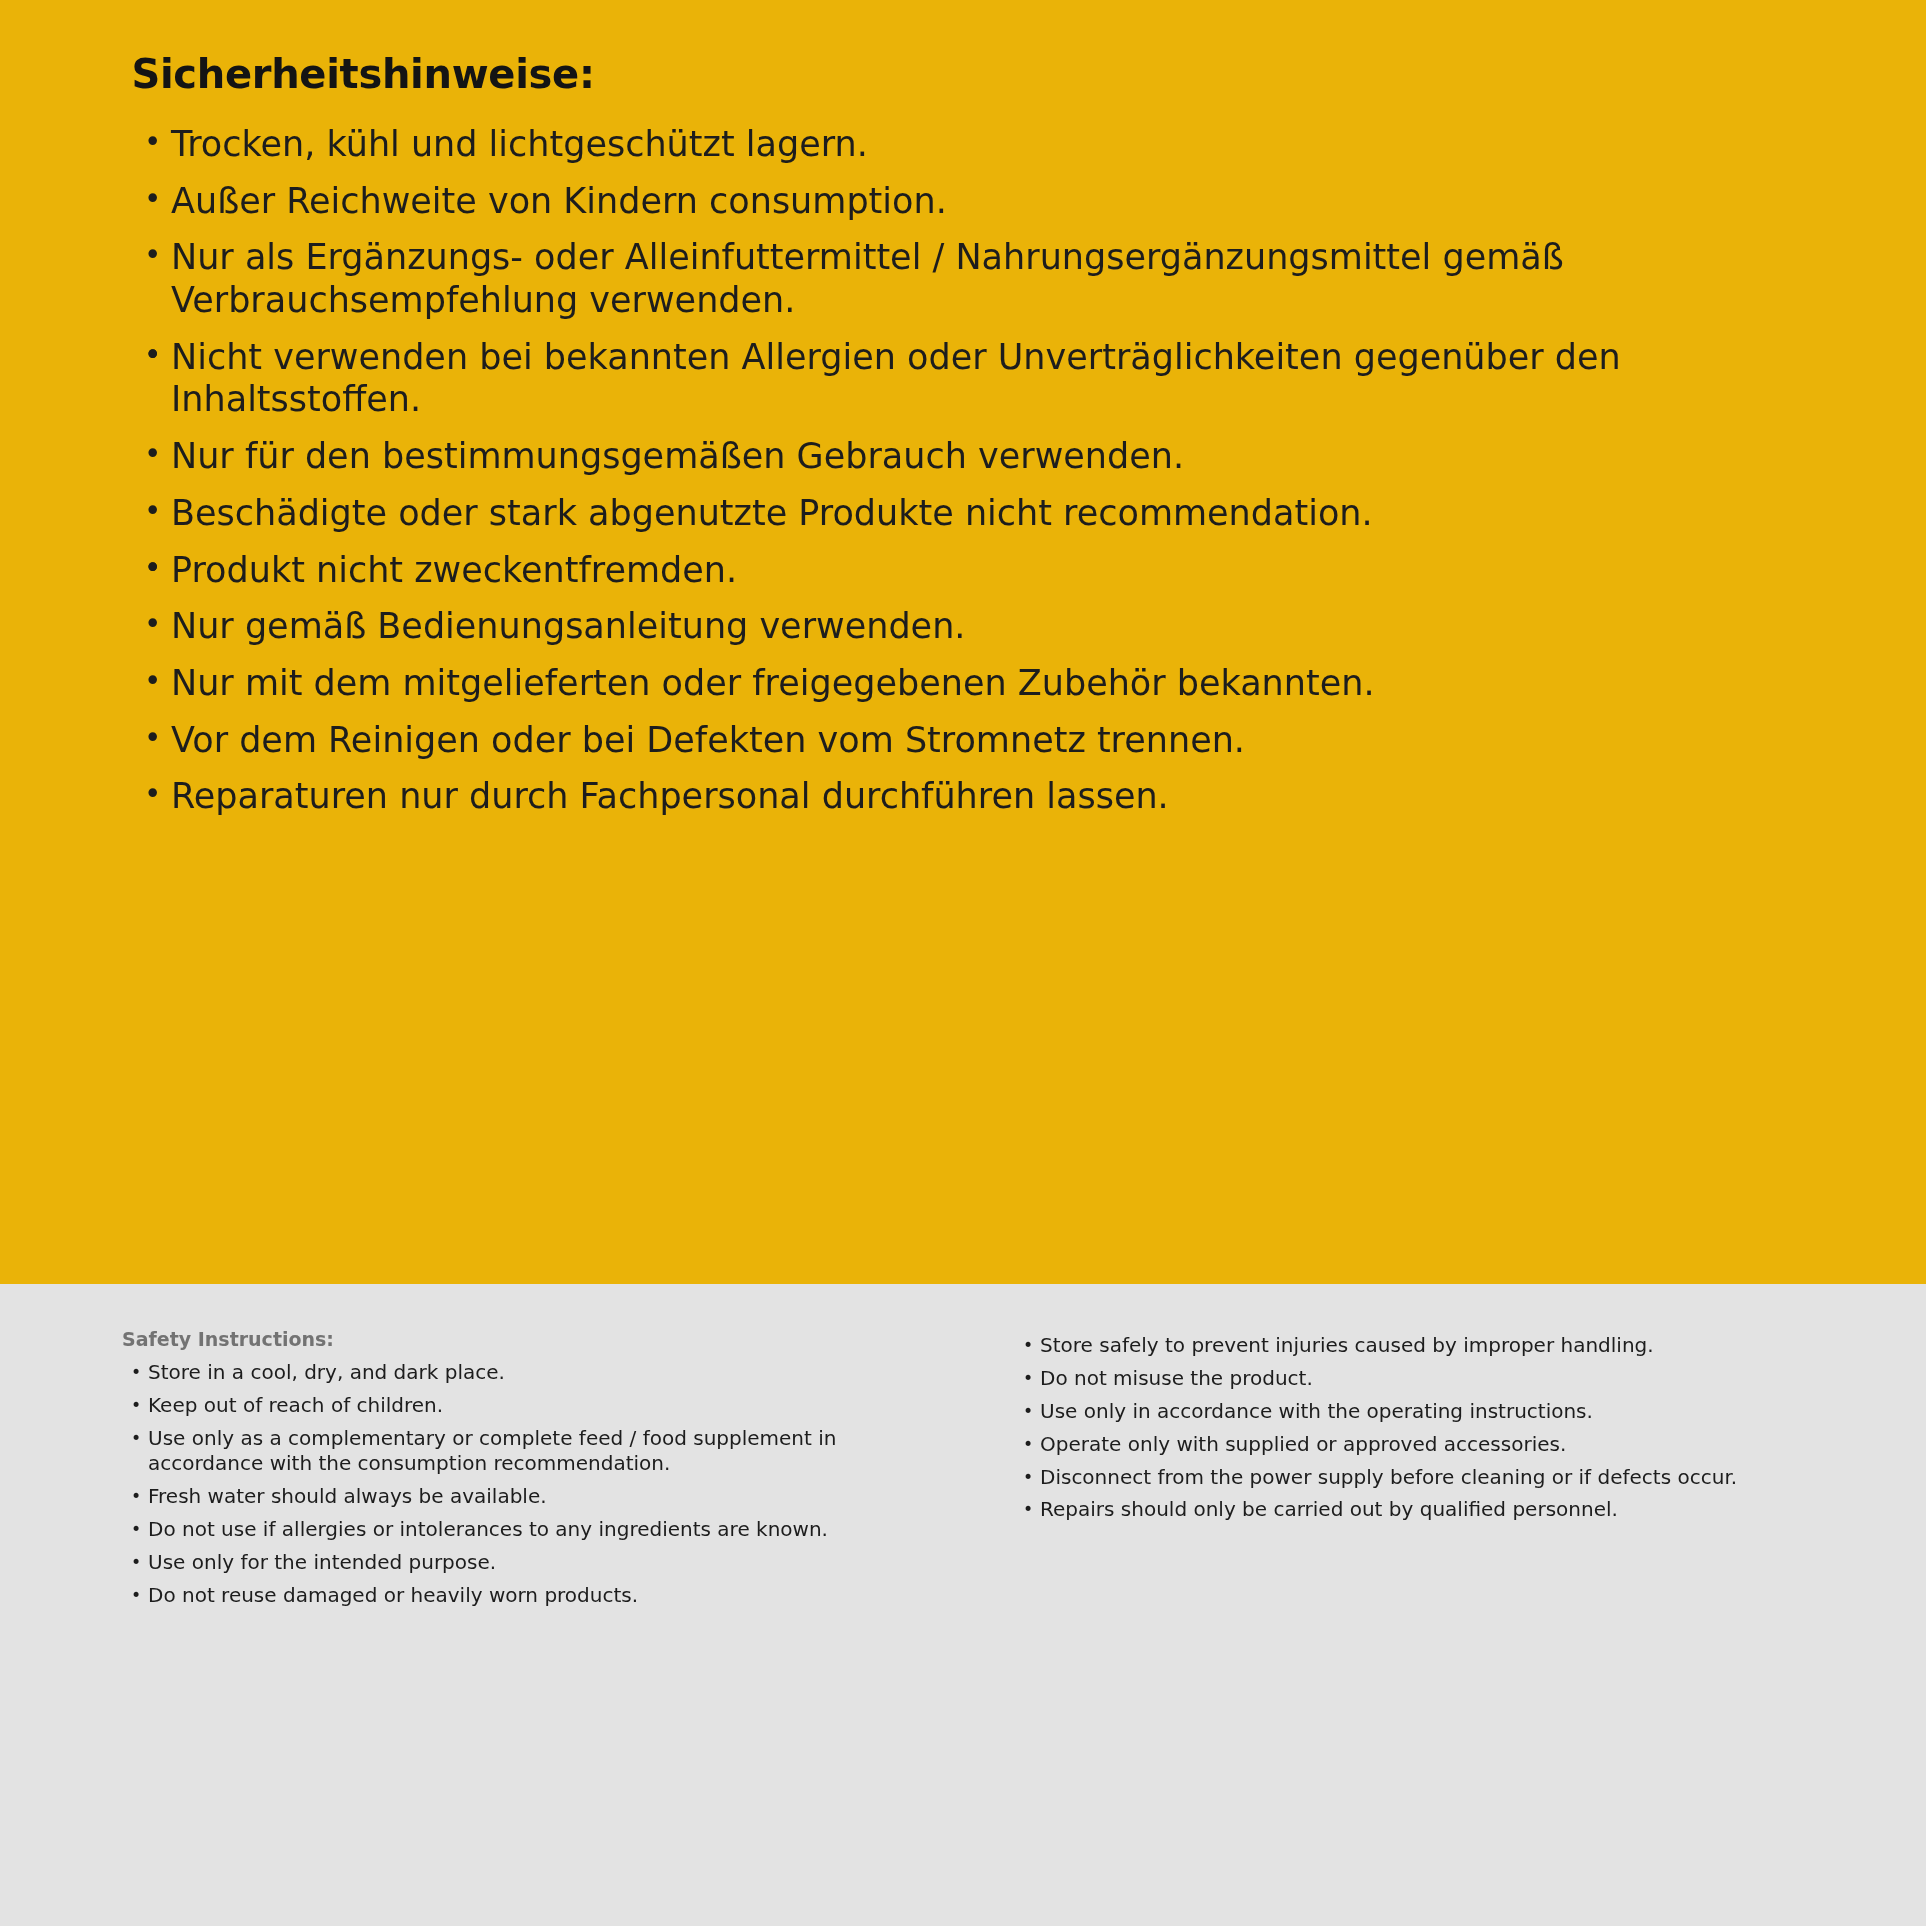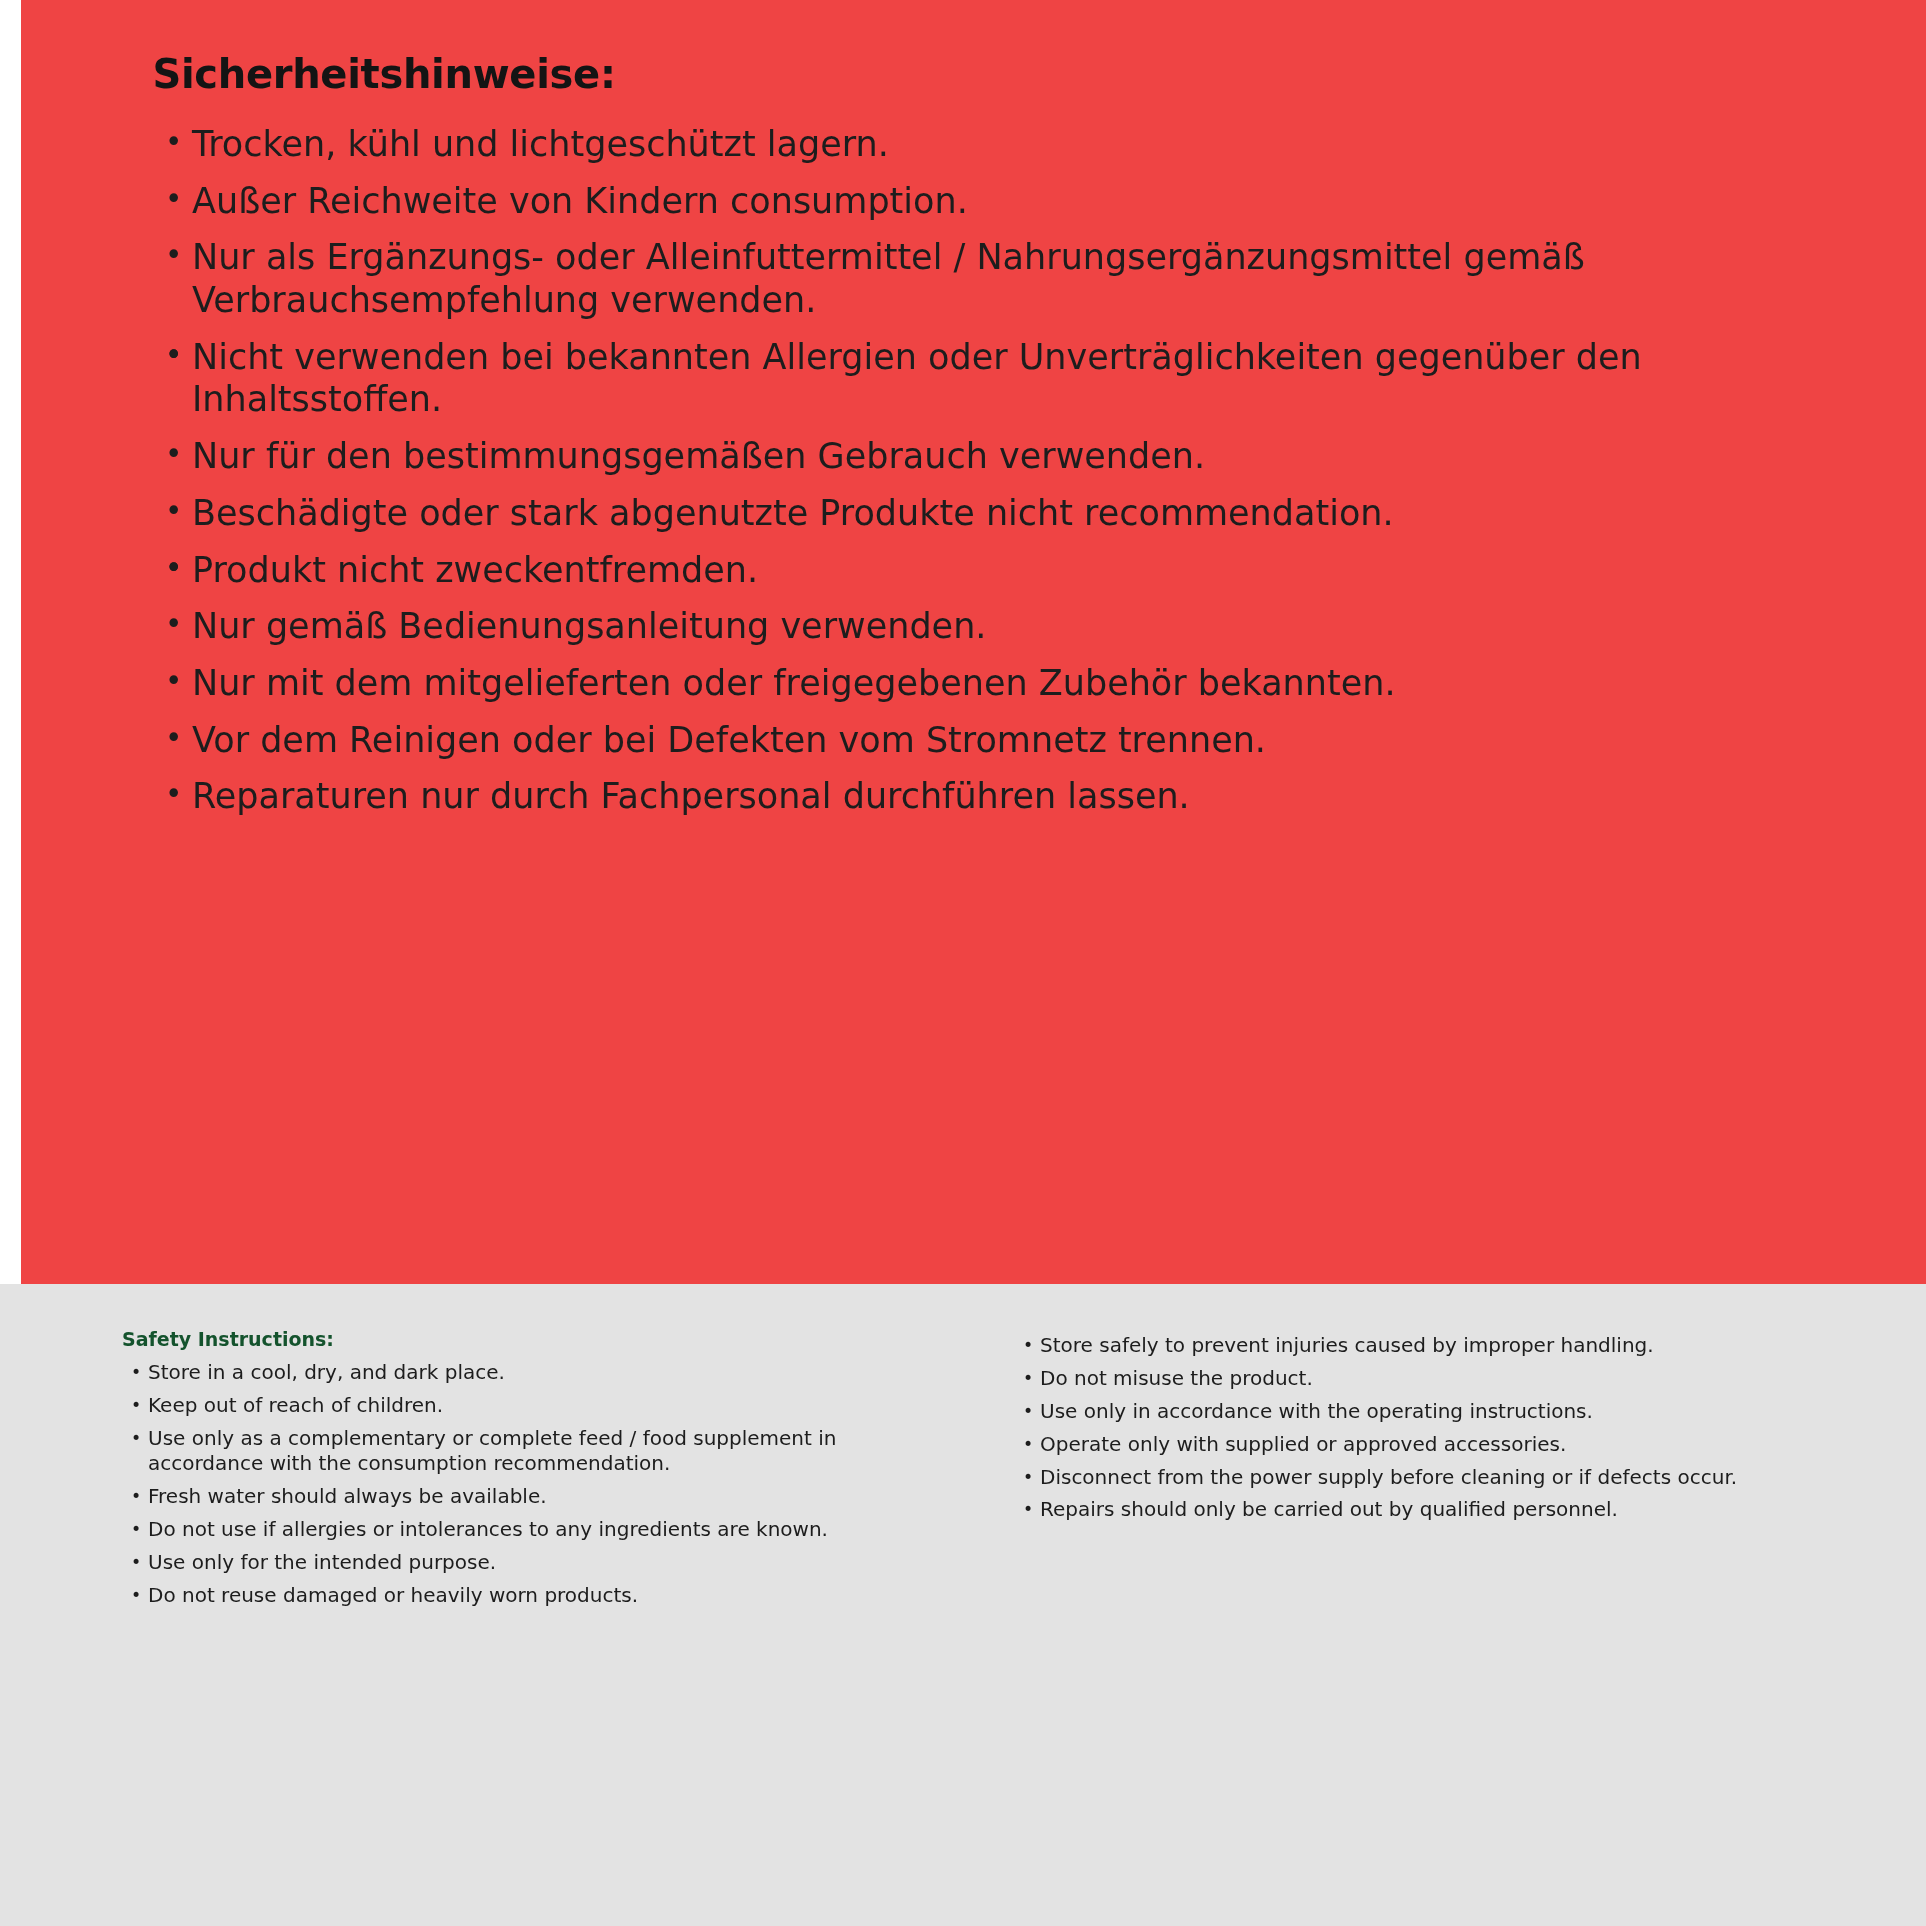--- a/index.html
+++ b/index.html
@@ -19,26 +19,25 @@
   .page {
     width: 1926px;
     height: 1926px;
     display: flex;
     flex-direction: column;
     box-sizing: border-box;
   }
 
   
   .de-section {
-    background: #ef4444;
+    background: #eab308;
     padding: 51px 32px 0 125px;
     box-sizing: border-box;
     flex: 0 0 auto;
     height: 1284px;
-    margin-left: 21px;
   }
 
   .de-heading {
     font-size: 40px;
     font-weight: 700;
     letter-spacing: -0.3px;
     color: #141414;
     margin: 0 0 26px 6.4px;
   }
 
@@ -72,21 +71,21 @@
     background: #e3e3e3;
     flex: 1 1 auto;
     padding: 44px 64px 39px 122px;
     box-sizing: border-box;
     position: relative;
   }
 
   .en-heading {
     font-size: 19px;
     font-weight: 700;
-    color: #14532d;
+    color: #737373;
     margin: 0 0 10.3px 0;
   }
 
   .en-columns {
     display: flex;
     gap: 64px;
     align-items: flex-start;
   }
 
   .en-col {

